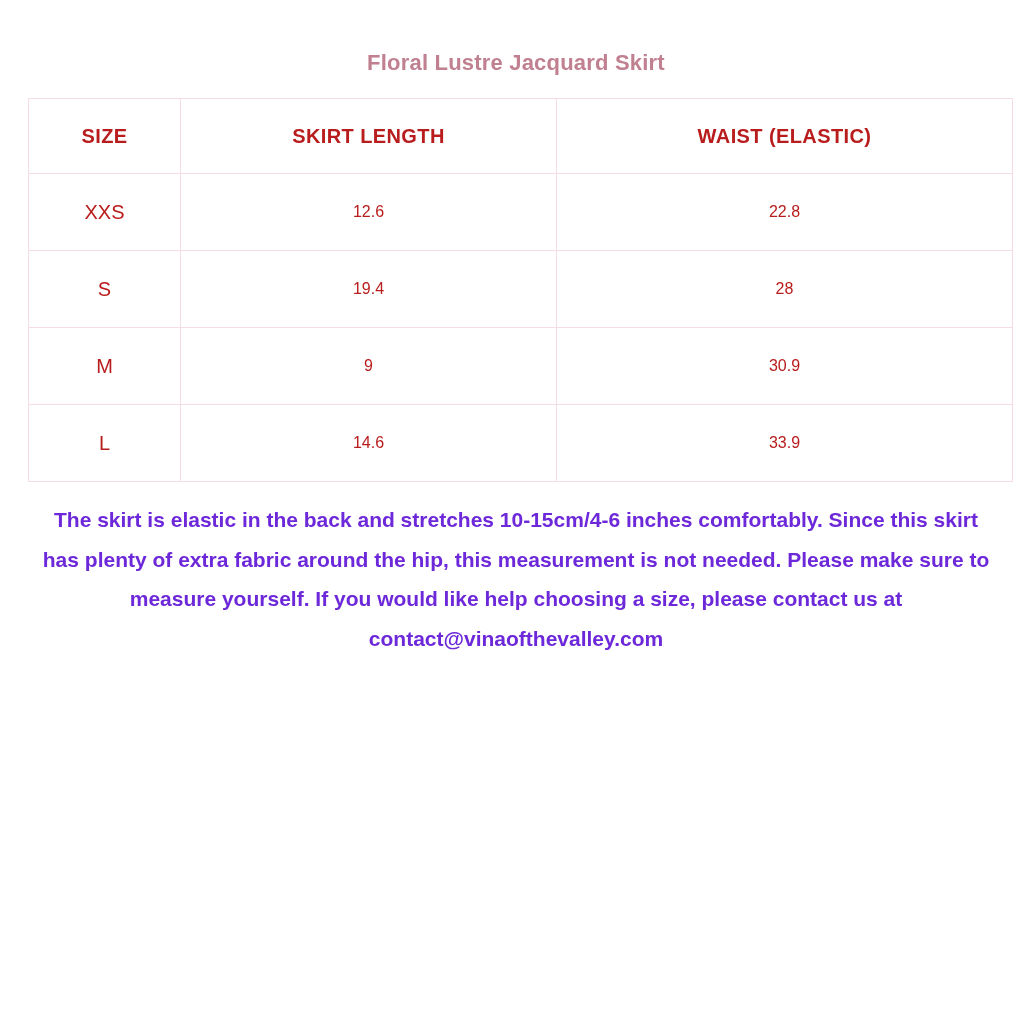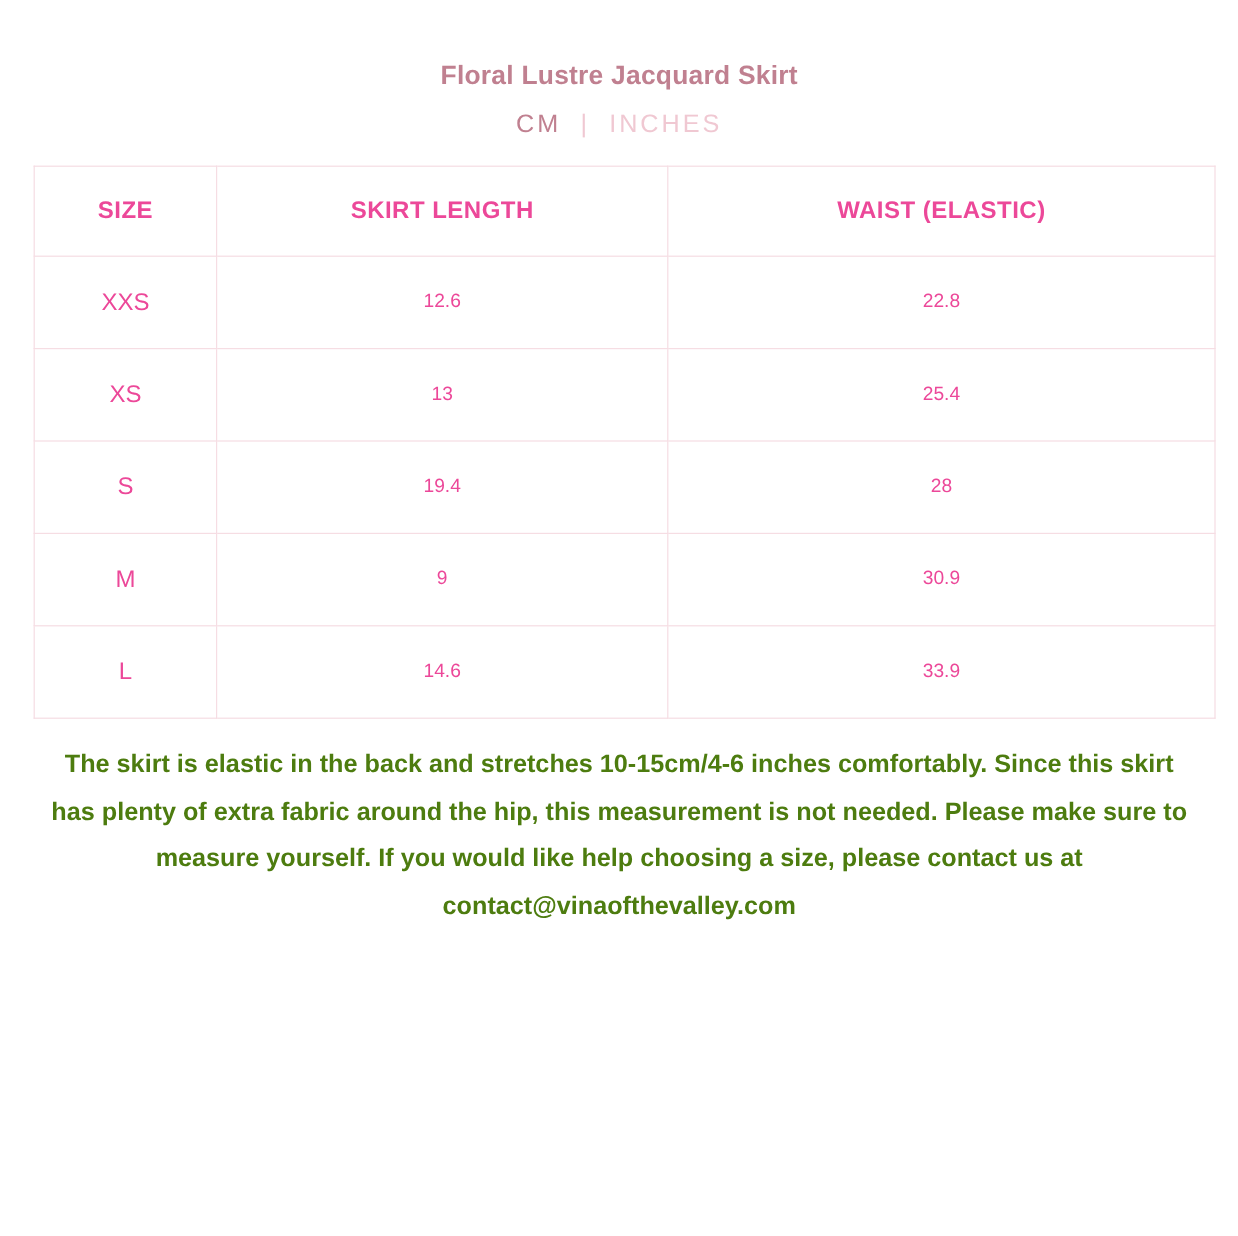--- a/index.html
+++ b/index.html
@@ -60,21 +60,21 @@
   table.size-table {
     width: 984px;
     border-collapse: collapse;
     table-layout: fixed;
     border: 1px solid #f6dde3;
   }
   table.size-table th,
   table.size-table td {
     border: 1px solid #f6dde3;
     text-align: center;
-    color: #ec4899;
+    color: #b91c1c;
   }
   table.size-table th {
     font-size: 20px;
     font-weight: bold;
     height: 72px;
     letter-spacing: 0.4px;
   }
   table.size-table td {
     height: 74px;
     font-size: 16px;
@@ -82,61 +82,53 @@
   table.size-table td.size-cell {
     font-weight: normal;
     font-size: 20px;
   }
   col.c-size { width: 152px; }
   col.c-mid  { width: 376px; }
   col.c-last { width: 456px; }
   .footnote {
     margin: 18px 34px 0 34px;
     text-align: center;
-    color: #4d7c0f;
+    color: #6d28d9;
     font-size: 21px;
     font-weight: bold;
     line-height: 1.88;
   }
 </style>
 </head>
 <body>
 
 <div class="page">
 
   <div class="title">Floral Lustre Jacquard Skirt</div>
 
-  <div class="unit-toggle">
-    <span class="unit active">CM</span><span class="sep">|</span><span class="unit inactive">INCHES</span>
-  </div>
 
   <div class="table-wrap">
     <table class="size-table">
       <colgroup>
         <col class="c-size">
         <col class="c-mid">
         <col class="c-last">
       </colgroup>
       <thead>
         <tr>
           <th>SIZE</th>
           <th>SKIRT LENGTH</th>
           <th>WAIST (ELASTIC)</th>
         </tr>
       </thead>
       <tbody>
         <tr>
           <td class="size-cell">XXS</td>
           <td>12.6</td>
           <td>22.8</td>
-        </tr>
-        <tr>
-          <td class="size-cell">XS</td>
-          <td>13</td>
-          <td>25.4</td>
         </tr>
         <tr>
           <td class="size-cell">S</td>
           <td>19.4</td>
           <td>28</td>
         </tr>
         <tr>
           <td class="size-cell">M</td>
           <td>9</td>
           <td>30.9</td>

